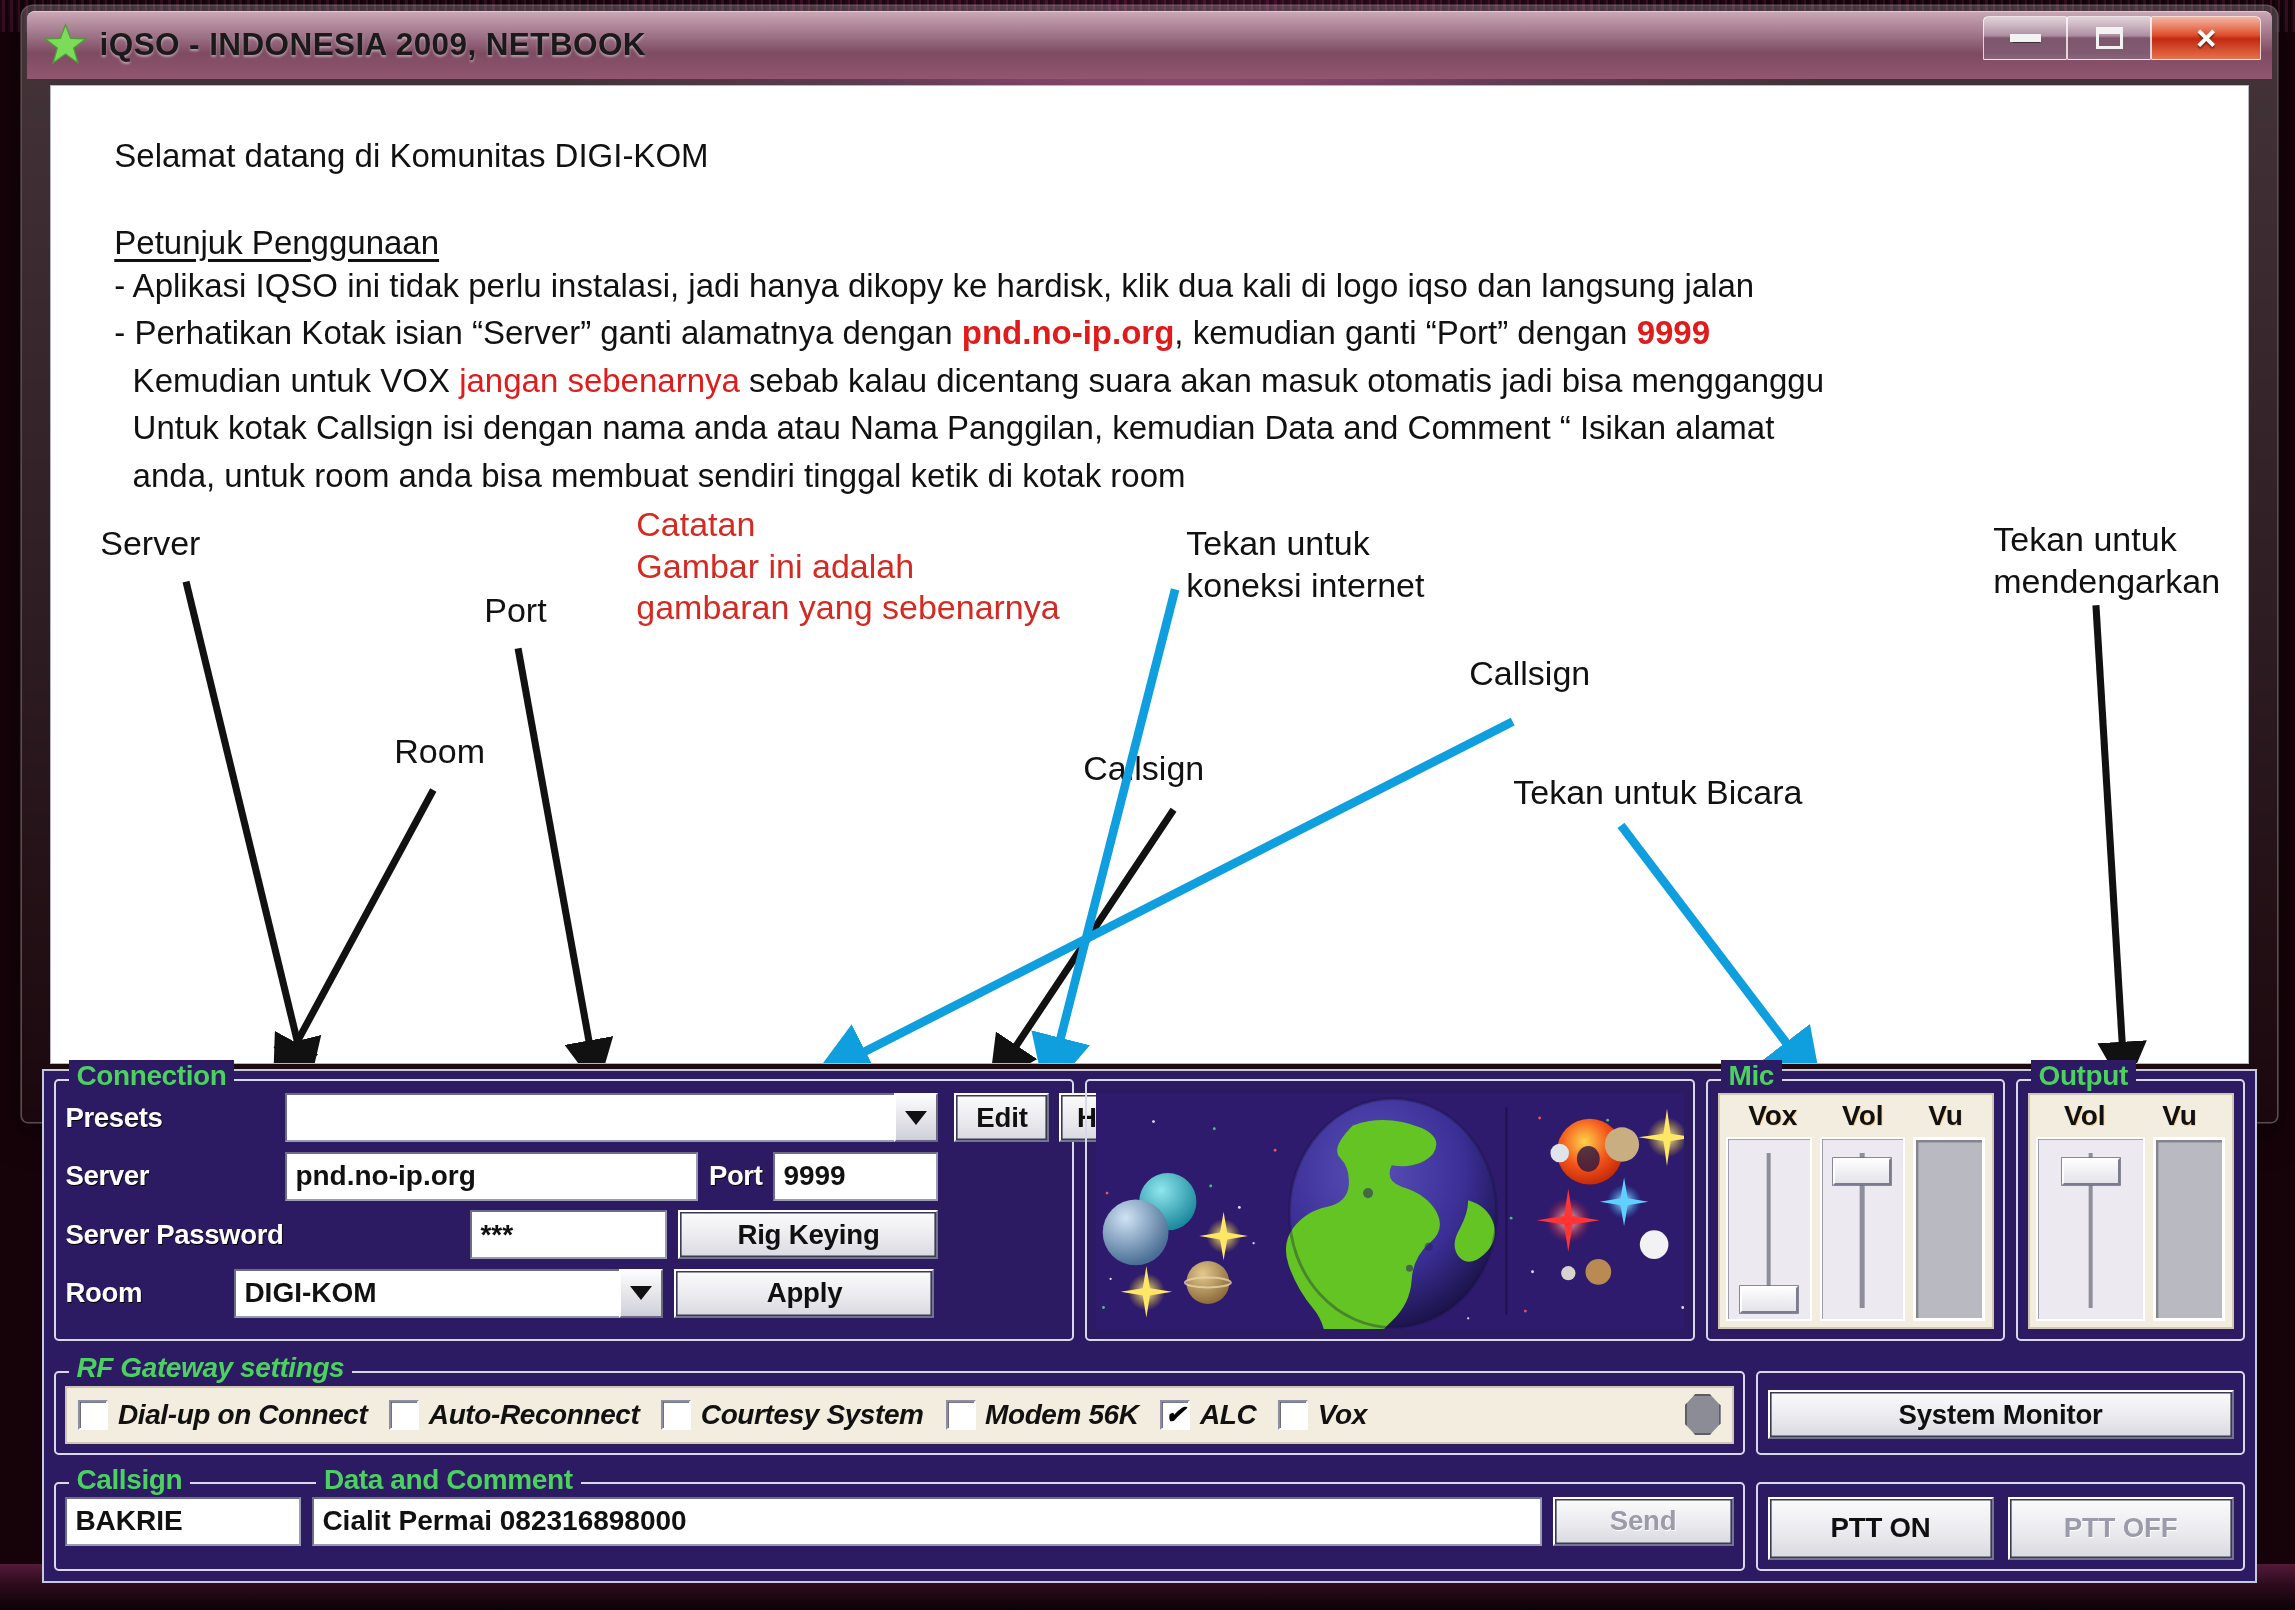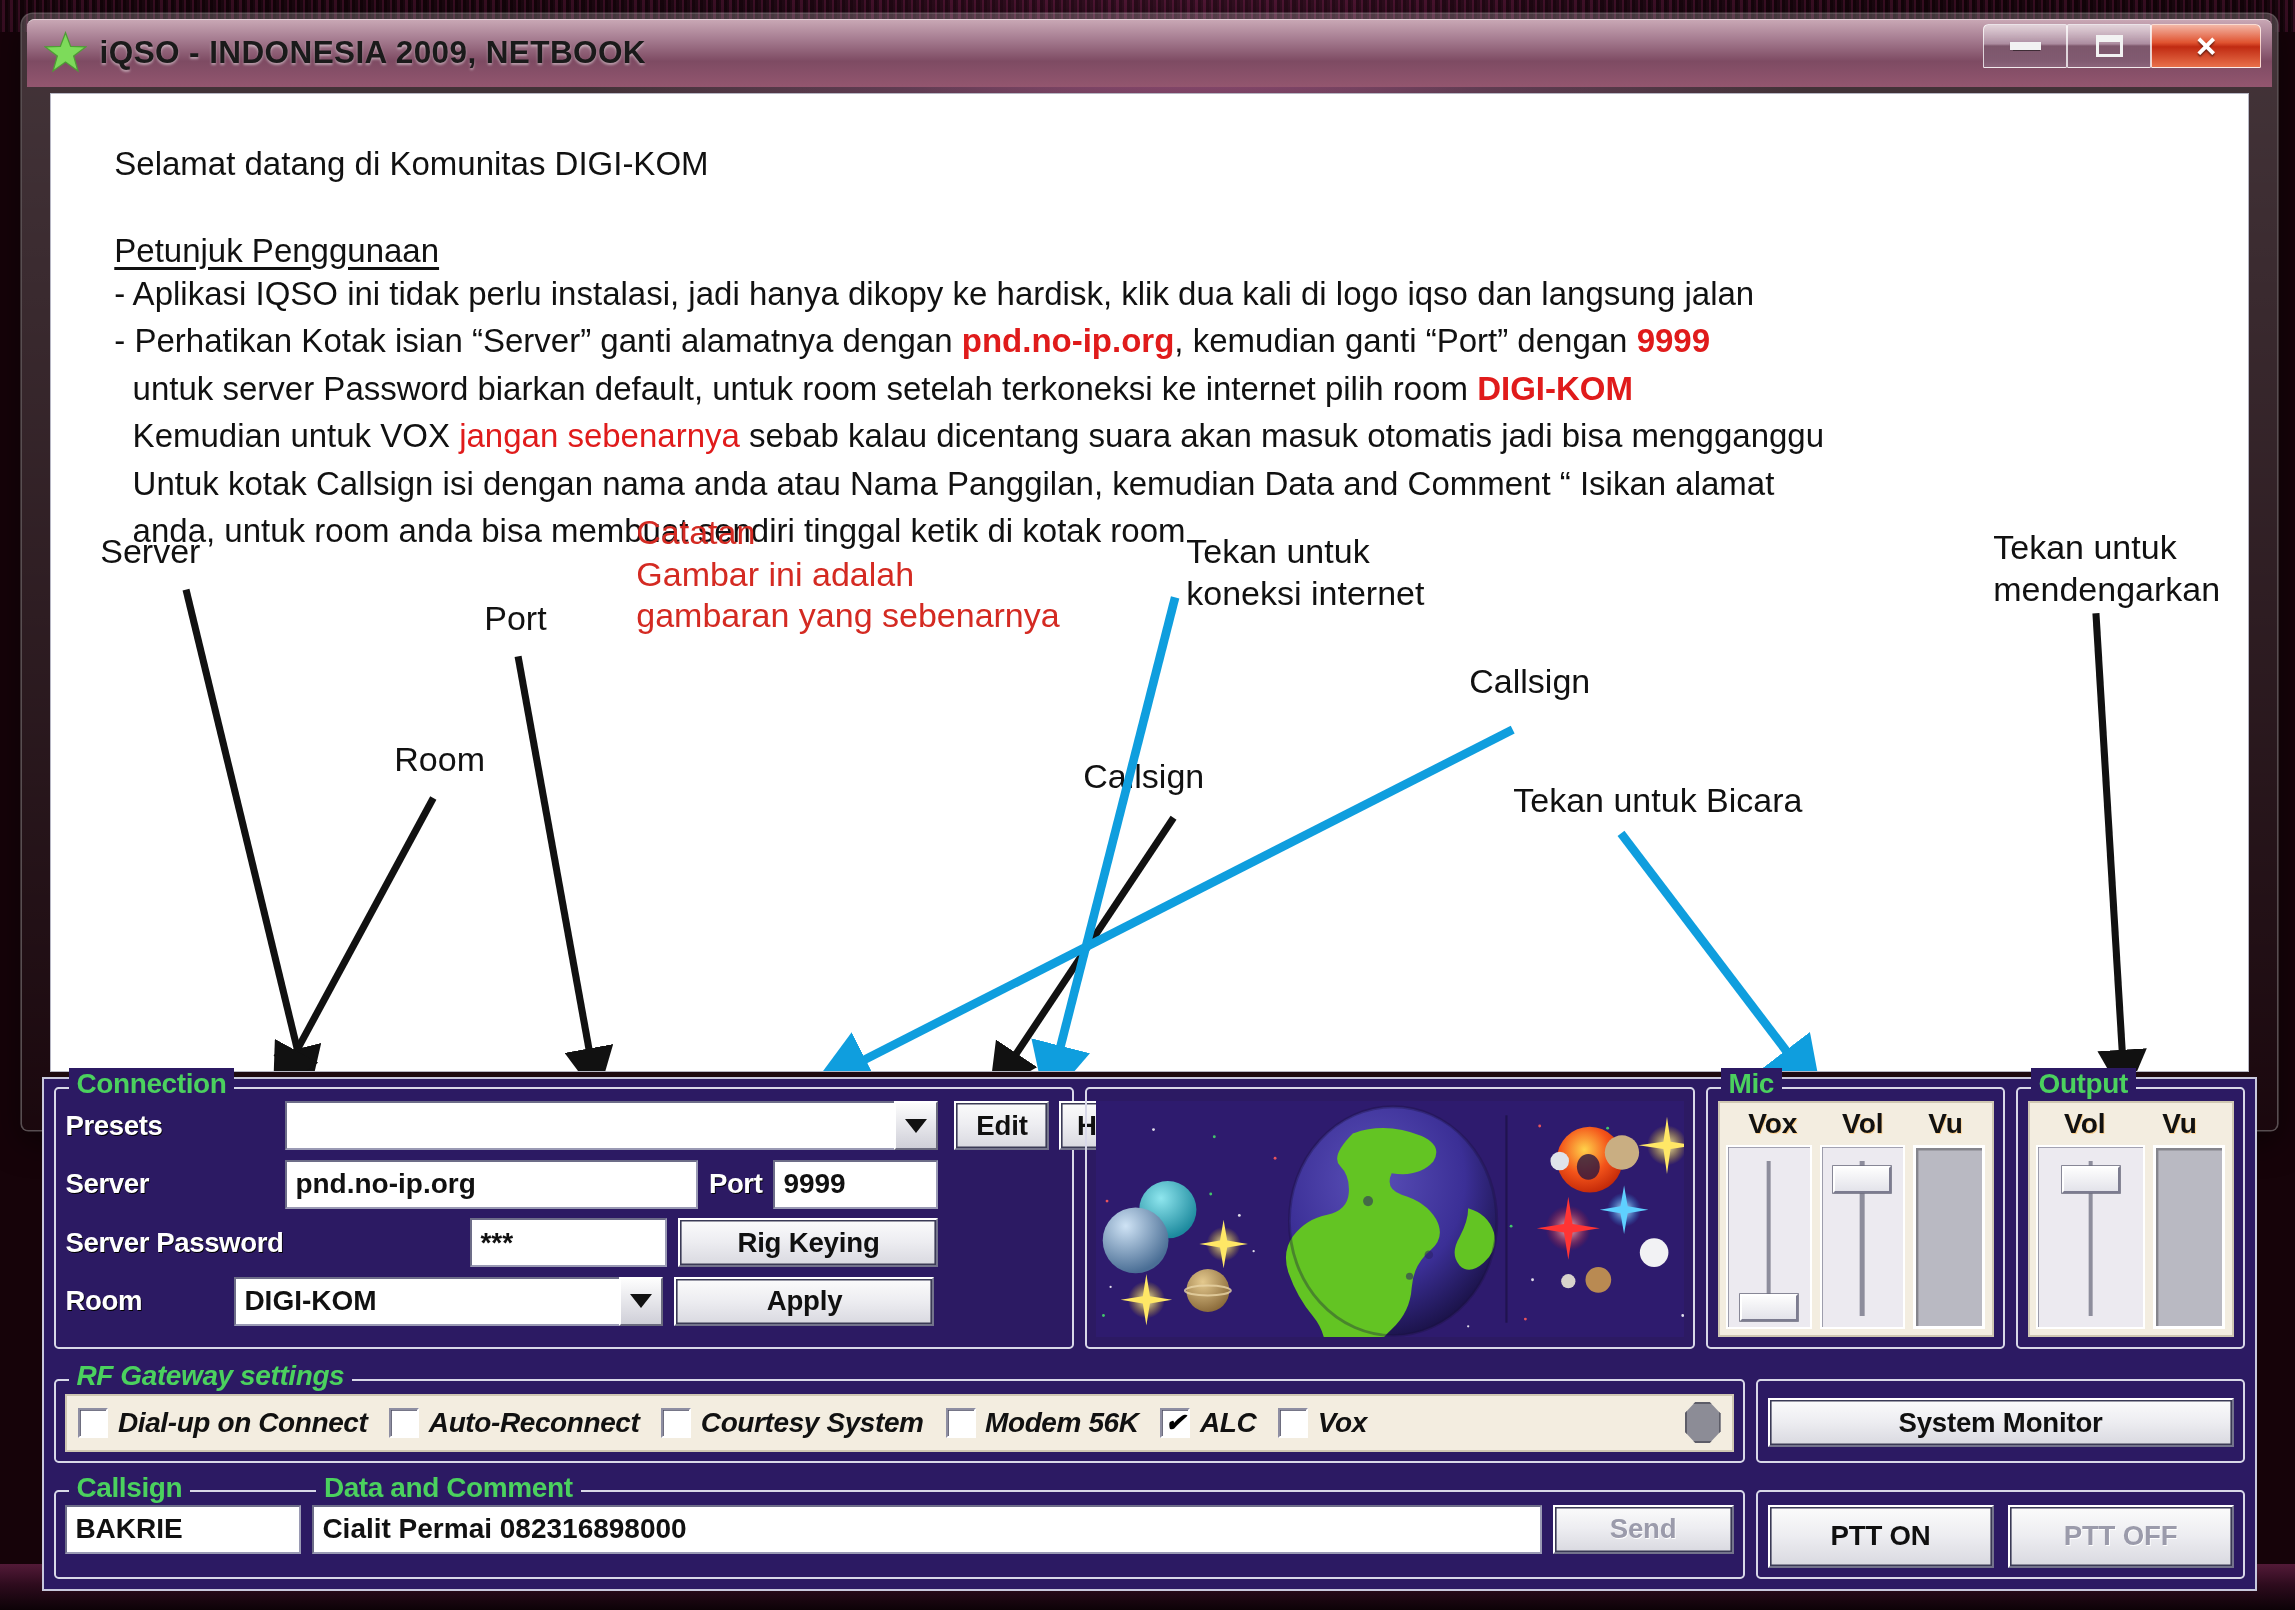--- a/index.html
+++ b/index.html
@@ -34,21 +34,20 @@
   }
 
   
   .app-window {
     position: absolute;
     left: 22px; top: 6.3px; width: 2255px; height: 1116px;
     border-radius: 11px 11px 6.3px 6.3px;
     background: linear-gradient(180deg, rgba(255,255,255,.20), rgba(255,255,255,.02));
     box-shadow: 0 0 0 1.6px rgba(255,255,255,.30), 0 11px 31.5px rgba(0,0,0,.55);
     padding: 4.7px;
-    margin-top: 8px;
   }
   .title-bar {
     position: relative;
     height: 68px;
     border-radius: 7.9px 7.9px 0 0;
     background: linear-gradient(180deg, #caa9b6 0%, #a87f93 28%, #7e4b63 62%, #93566f 100%);
     box-shadow: inset 0 0.8px 0 rgba(255,255,255,.55);
     display: flex; align-items: center;
     padding-left: 17.3px;
     overflow: hidden;
@@ -273,21 +272,20 @@
   </div>
 
   <div class="canvas">
 
     <div class="doc-text">
       <div class="doc-line">Selamat datang di Komunitas DIGI-KOM</div>
       <div class="gap-lg"></div>
       <div class="doc-heading underline">Petunjuk Penggunaan</div>
       <div class="doc-line">- Aplikasi IQSO ini tidak perlu instalasi, jadi hanya dikopy ke hardisk, klik dua kali di logo iqso dan langsung jalan</div>
       <div class="doc-line"><span>- Perhatikan Kotak isian “Server” ganti alamatnya dengan </span><span class="red-b">pnd.no-ip.org</span><span>, kemudian ganti “Port” dengan </span><span class="red-b">9999</span></div>
-      <div class="doc-line"><span>  untuk server Password biarkan default, untuk room setelah terkoneksi ke internet pilih room </span><span class="red-b">DIGI-KOM</span></div>
       <div class="doc-line"><span>  Kemudian untuk VOX </span><span class="red">jangan sebenarnya</span><span> sebab kalau dicentang suara akan masuk otomatis jadi bisa mengganggu</span></div>
       <div class="doc-line">  Untuk kotak Callsign isi dengan nama anda atau Nama Panggilan, kemudian Data and Comment “ Isikan alamat</div>
       <div class="doc-line">  anda, untuk room anda bisa membuat sendiri tinggal ketik di kotak room</div>
     </div>
 
     <div class="anno" style="left:49px; top:437px;">Server</div>
     <div class="anno" style="left:433px; top:504px;">Port</div>
     <div class="anno" style="left:343px; top:645px;">Room</div>
 
     <div class="anno note" style="left:585px; top:418px;"><span>Catatan</span><br><span>Gambar ini adalah</span><br><span>gambaran yang sebenarnya</span></div>

